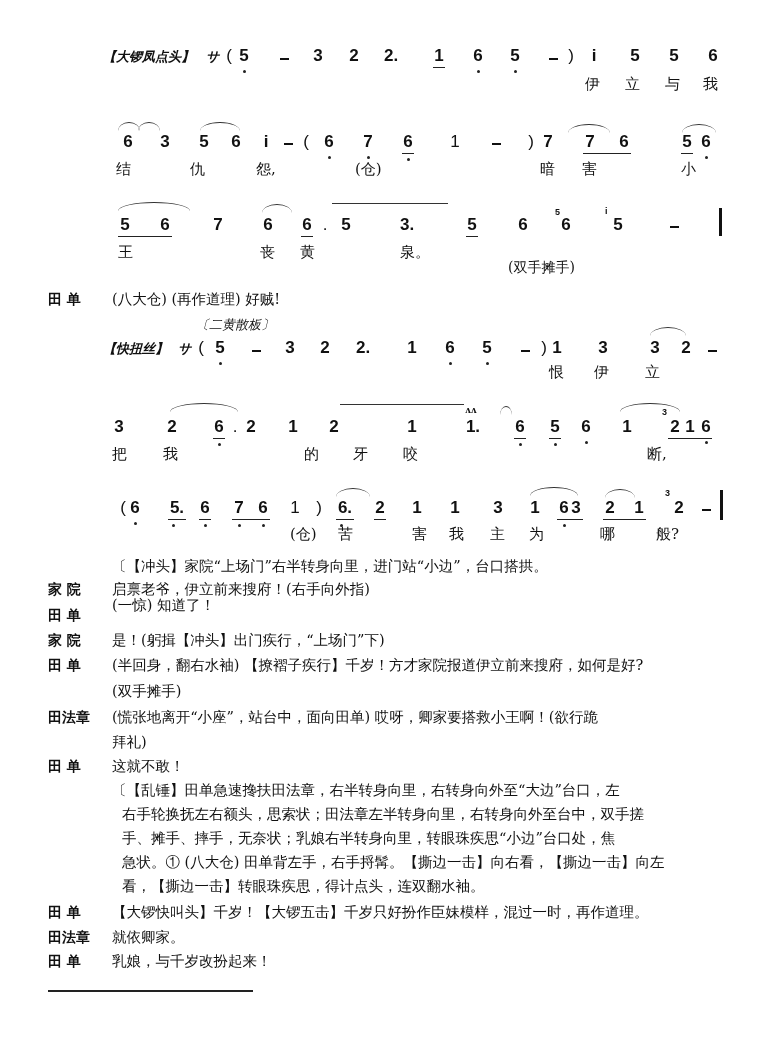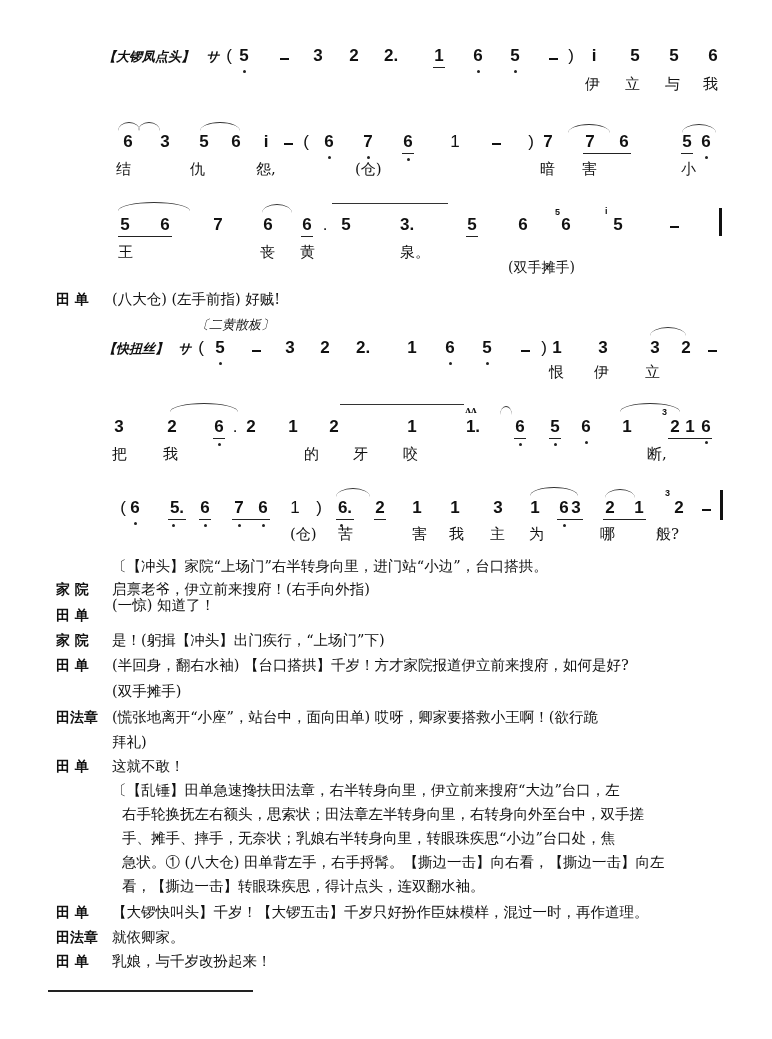--- a/index.html
+++ b/index.html
@@ -7,21 +7,21 @@
          font-family:"DejaVu Serif", serif; color:#111; }
   .abs { position:absolute; white-space:nowrap;font-style:italic; }
   .n { position:absolute; font-family:"Liberation Sans", sans-serif; font-weight:bold;
        font-size:17px; line-height:20px; text-align:center; width:14px; }
   .n .ul { position:absolute; left:1px; right:1px; bottom:-2px; border-bottom:1.5px solid #222; }
   .n .dl { position:absolute; left:50%; margin-left:-1.5px; bottom:-7px; width:3px; height:3px; background:#222; border-radius:50%; }
   .lyr { position:absolute; font-family:"DejaVu Serif", serif; font-size:15px; line-height:18px; }
   .tag { font-family:"DejaVu Sans", sans-serif; font-weight:bold; font-size:13px; }
   .slur { position:absolute; border-top:1.5px solid #333; border-radius:50% 50% 0 0 / 100% 100% 0 0; height:8px; }
   .line { position:absolute; font-family:"DejaVu Serif", serif; font-size:14.5px; line-height:18px; }
-  .spk { position:absolute; font-family:"DejaVu Sans", sans-serif; font-weight:bold; font-size:14px; line-height:18px; left:56px; }
+  .spk { position:absolute; font-family:"DejaVu Sans", sans-serif; font-weight:bold; font-size:14px; line-height:18px; left:48px; }
   .barline { position:absolute; width:3px; background:#111; }
   .dash { position:absolute; height:2px; width:9px; background:#111; }
   .rule { position:absolute; left:48px; top:990px; width:205px; height:1.5px; background:#222; }
   .grace { position:absolute; font-family:"Liberation Sans", sans-serif; font-size:9px; font-weight:bold; }
 </style>
 </head>
 <body>
 
 <div>
   <span class="abs tag" style="left:103px;top:48px;">【大锣凤点头】</span>
@@ -103,21 +103,21 @@
   <span class="dash" style="left:670px;top:226px;"></span>
   <div class="barline" style="left:719px;top:208px;height:28px;"></div>
   <span class="lyr" style="left:118px;top:243px;">王</span>
   <span class="lyr" style="left:260px;top:243px;">丧</span>
   <span class="lyr" style="left:300px;top:243px;">黄</span>
   <span class="lyr" style="left:400px;top:243px;">泉。</span>
   <span class="lyr" style="left:508px;top:258px;font-size:14px;">(双手摊手)</span>
 </div>
 
 <span class="spk" style="top:290px;">田 单</span>
-<span class="line" style="left:112px;top:290px;">(八大仓) (左手前指) 好贼!</span>
+<span class="line" style="left:112px;top:290px;">(八大仓) (再作道理) 好贼!</span>
 
 <div>
   <span class="abs tag" style="left:196px;top:316px;font-weight:normal;font-family:'DejaVu Serif',serif;">〔二黄散板〕</span>
   <span class="abs tag" style="left:103px;top:340px;">【快扭丝】</span>
   <span class="abs tag" style="left:178px;top:340px;">サ</span>
   <span class="n" style="left:194px;top:338px;font-weight:normal;">(</span>
   <span class="n" style="left:213px;top:338px;"><span>5</span><i class="dl"></i></span>
   <span class="dash" style="left:252px;top:350px;"></span>
   <span class="n" style="left:283px;top:338px;">3</span>
   <span class="n" style="left:318px;top:338px;">2</span>
@@ -215,31 +215,31 @@
   <span class="spk" style="top:580px;">家 院</span>
   <span class="line" style="left:112px;top:580px;">启禀老爷，伊立前来搜府！(右手向外指)</span>
 
   <span class="spk" style="top:606px;">田 单</span>
   <span class="line" style="left:112px;top:596px;">(一惊) 知道了！</span>
 
   <span class="spk" style="top:631px;">家 院</span>
   <span class="line" style="left:112px;top:631px;">是！(躬揖【冲头】出门疾行，“上场门”下)</span>
 
   <span class="spk" style="top:656px;">田 单</span>
-  <span class="line" style="left:112px;top:656px;">(半回身，翻右水袖) 【台口搭拱】千岁！方才家院报道伊立前来搜府，如何是好?</span>
+  <span class="line" style="left:112px;top:656px;">(半回身，翻右水袖) 【撩褶子疾行】千岁！方才家院报道伊立前来搜府，如何是好?</span>
   <span class="line" style="left:112px;top:682px;">(双手摊手)</span>
 
   <span class="spk" style="top:708px;">田法章</span>
   <span class="line" style="left:112px;top:708px;">(慌张地离开“小座”，站台中，面向田单) 哎呀，卿家要搭救小王啊！(欲行跪</span>
   <span class="line" style="left:112px;top:733px;">拜礼)</span>
 
   <span class="spk" style="top:757px;">田 单</span>
   <span class="line" style="left:112px;top:757px;">这就不敢！</span>
 
-  <span class="line" style="left:112px;top:781px;">〔【乱锤】田单急速搀扶田法章，右半转身向里，伊立前来搜府“大边”台口，左</span>
+  <span class="line" style="left:112px;top:781px;">〔【乱锤】田单急速搀扶田法章，右半转身向里，右转身向外至“大边”台口，左</span>
   <span class="line" style="left:122px;top:805px;">右手轮换抚左右额头，思索状；田法章左半转身向里，右转身向外至台中，双手搓</span>
   <span class="line" style="left:122px;top:829px;">手、摊手、摔手，无奈状；乳娘右半转身向里，转眼珠疾思“小边”台口处，焦</span>
   <span class="line" style="left:122px;top:853px;">急状。① (八大仓) 田单背左手，右手捋髯。【撕边一击】向右看，【撕边一击】向左</span>
   <span class="line" style="left:122px;top:877px;">看，【撕边一击】转眼珠疾思，得计点头，连双翻水袖。</span>
 
   <span class="spk" style="top:903px;">田 单</span>
   <span class="line" style="left:112px;top:903px;">【大锣快叫头】千岁！【大锣五击】千岁只好扮作臣妹模样，混过一时，再作道理。</span>
 
   <span class="spk" style="top:928px;">田法章</span>
   <span class="line" style="left:112px;top:928px;">就依卿家。</span>

